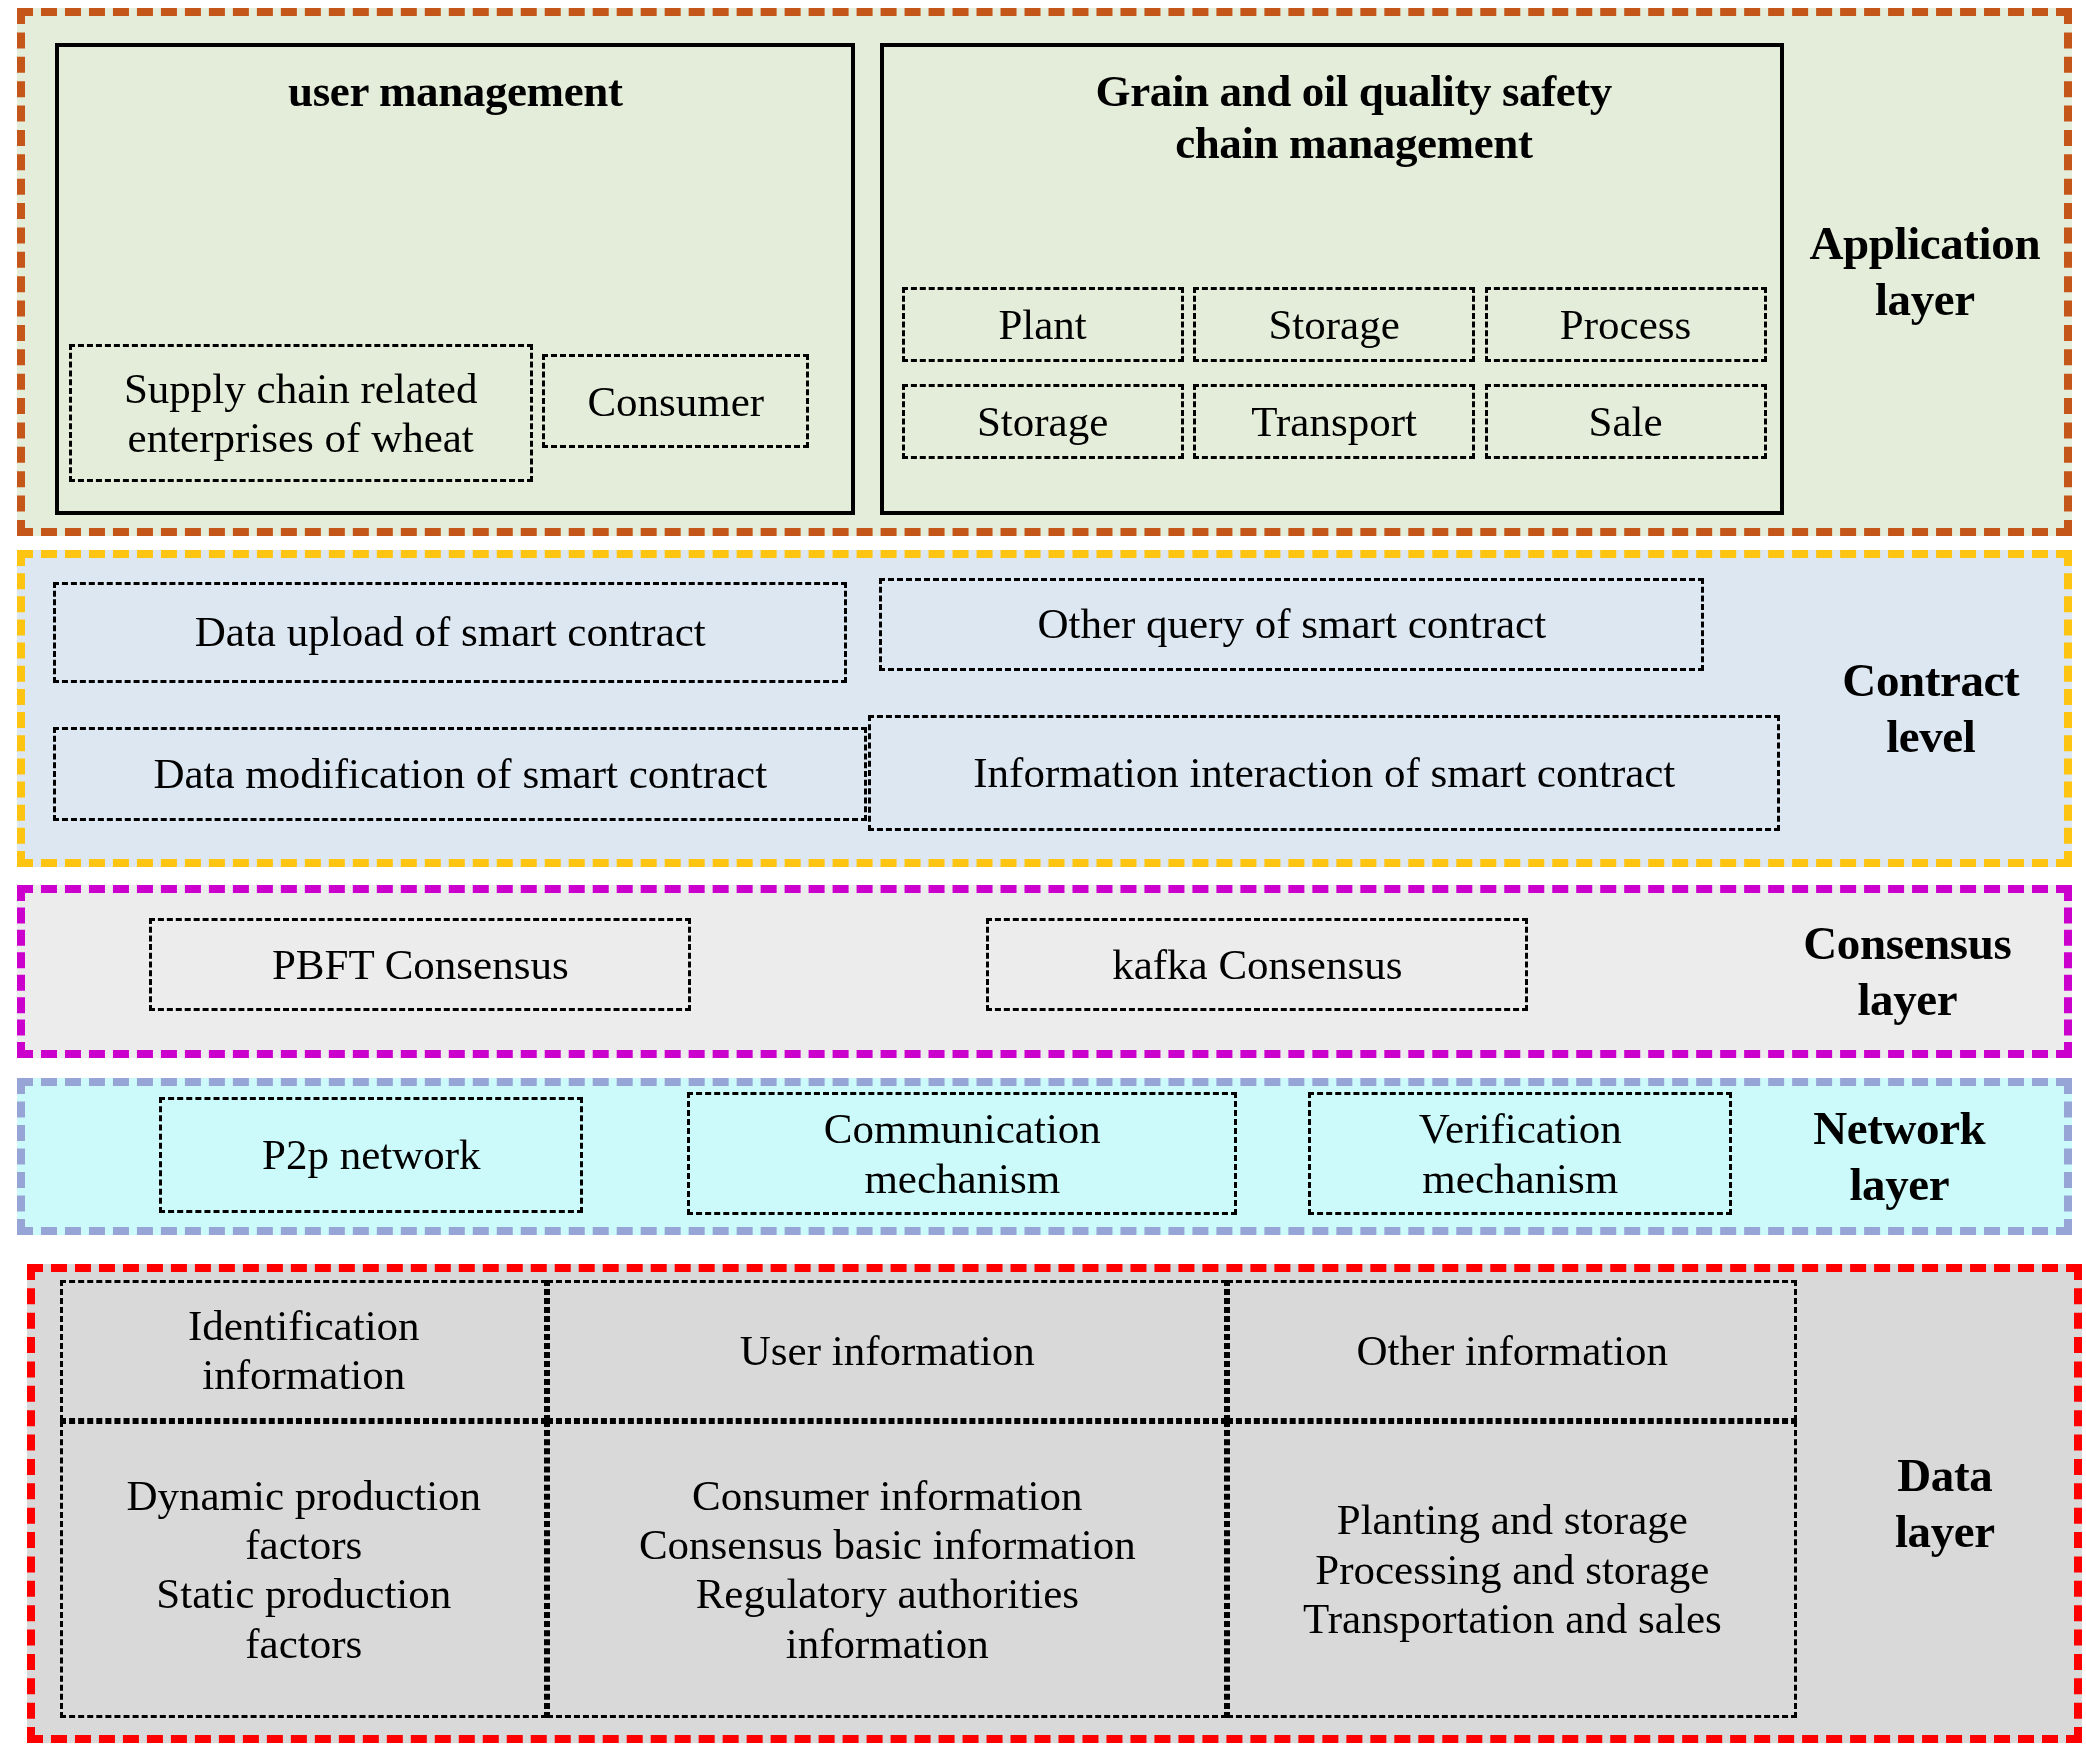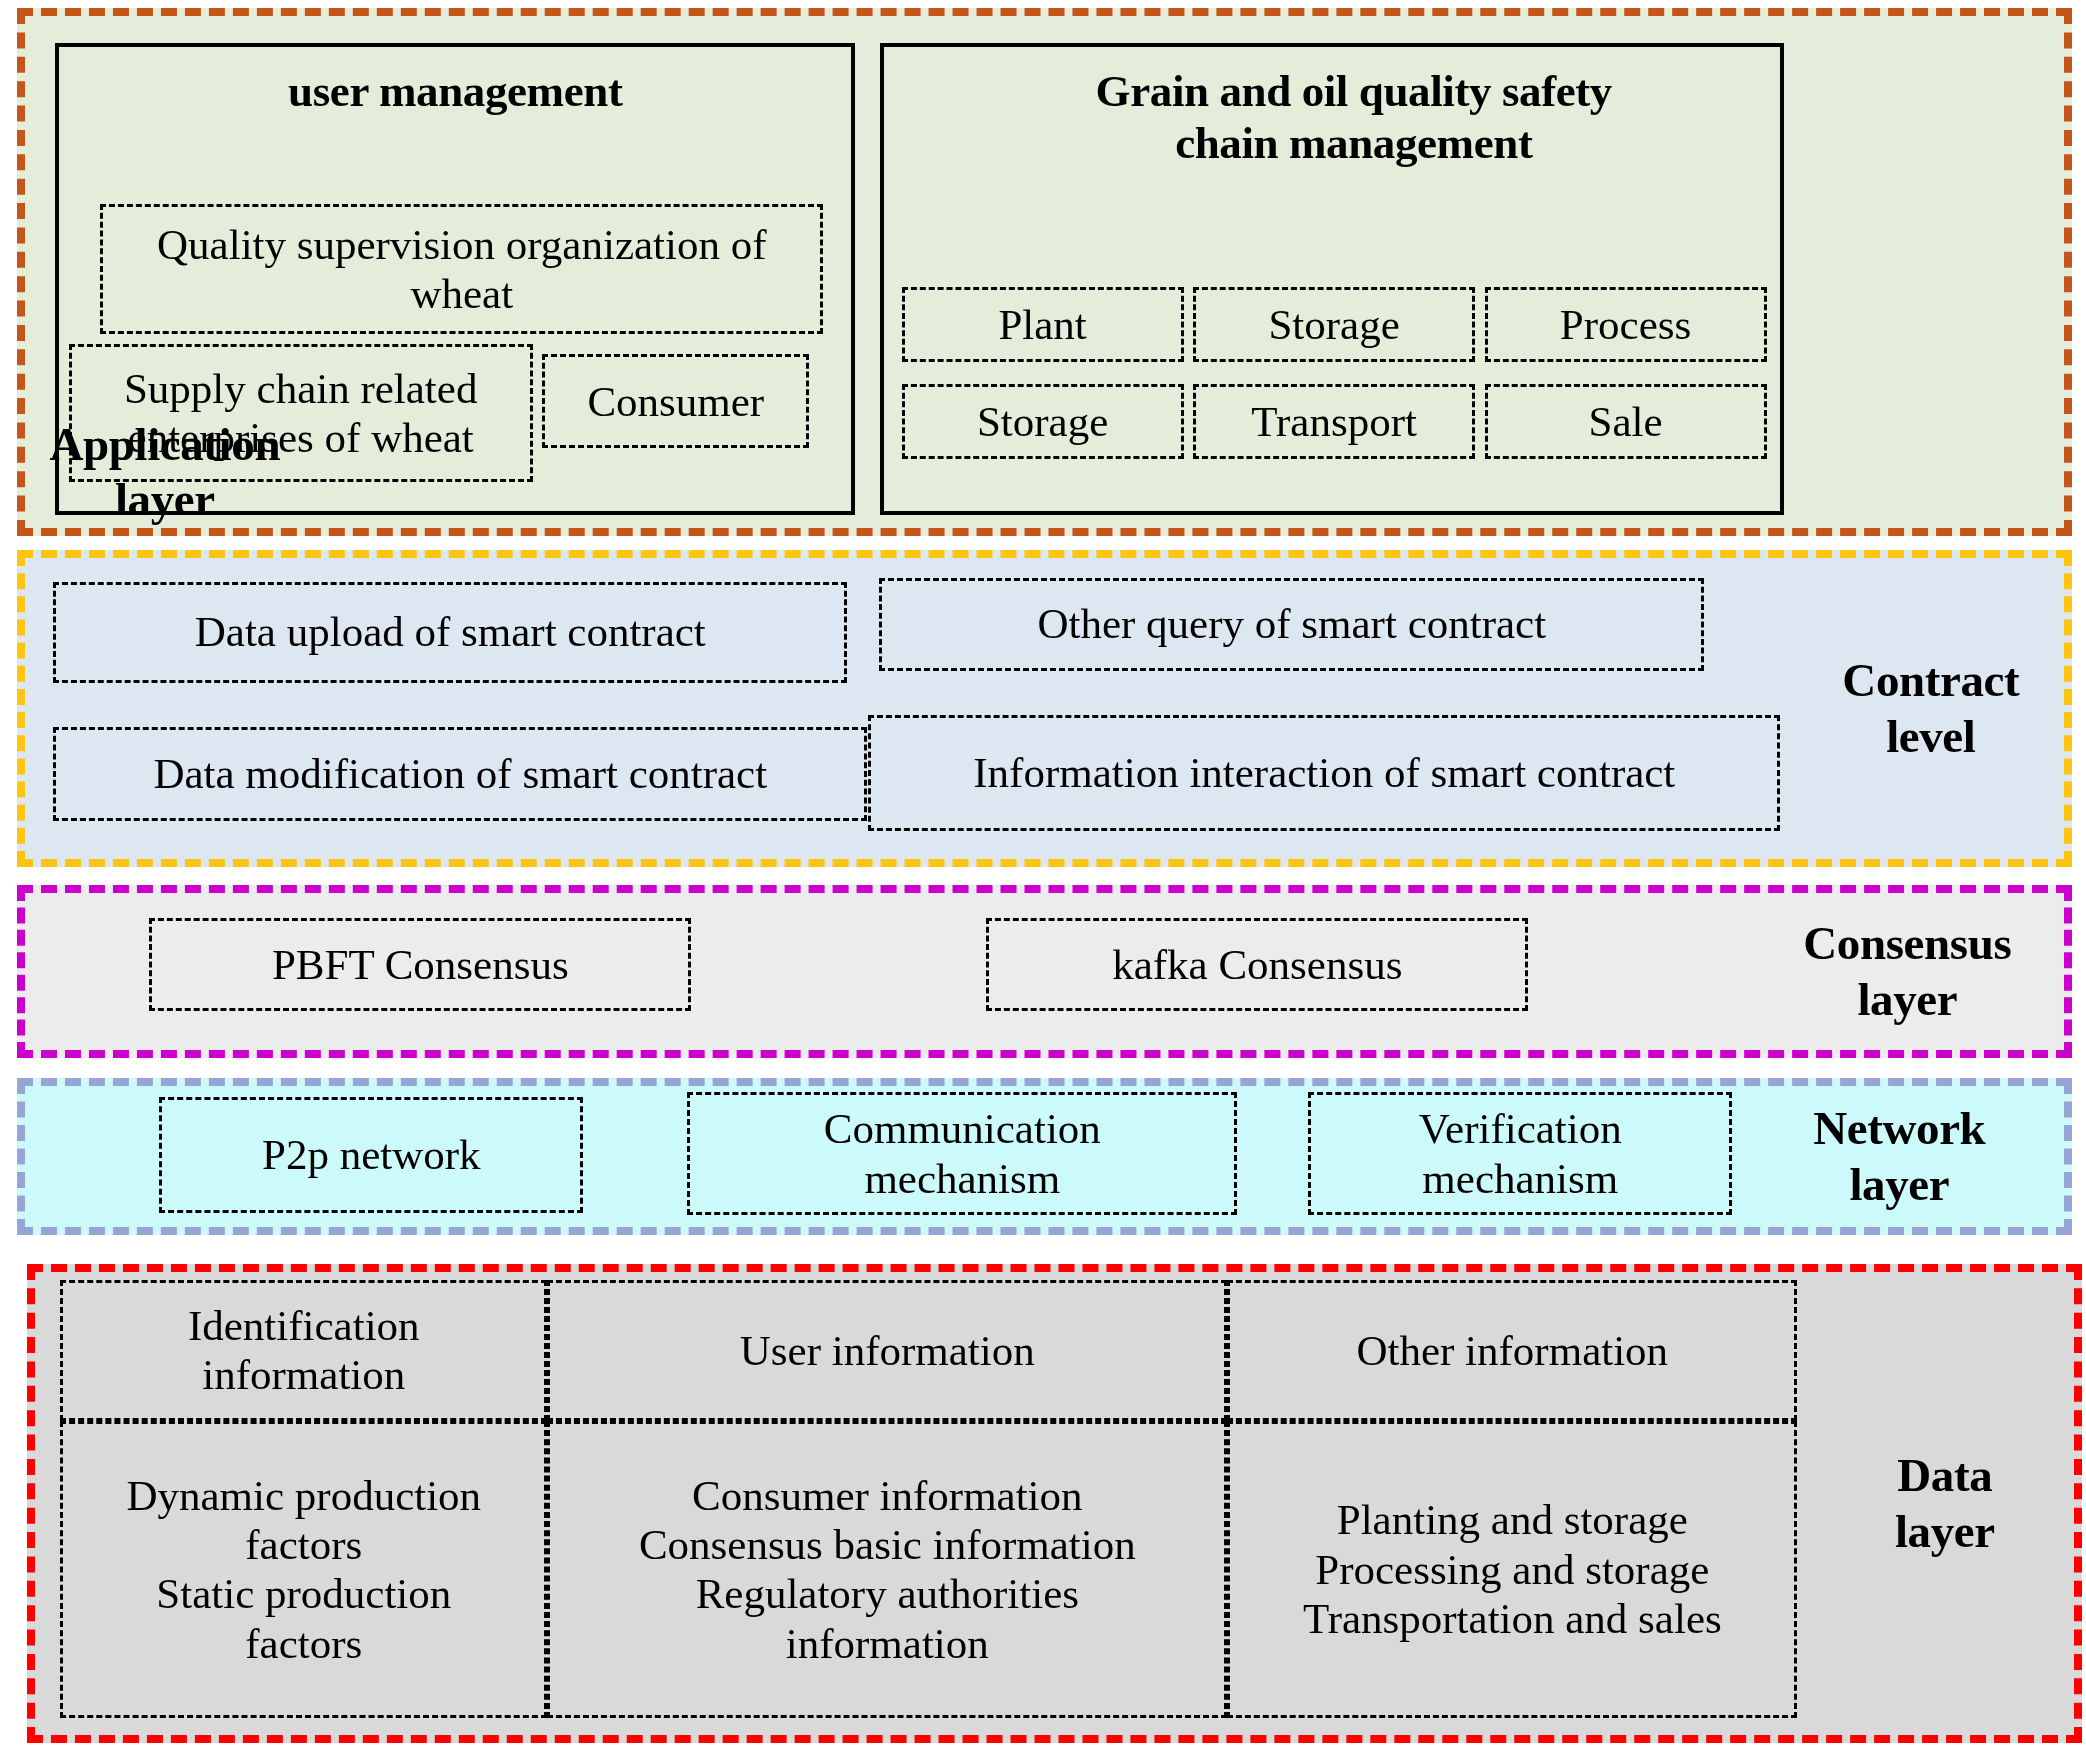--- a/index.html
+++ b/index.html
@@ -43,21 +43,20 @@
     color: #000000;
     letter-spacing: -0.4px;
   }
 
   
   .layer-application {
     left: 17.3px;  top: 7.9px;
     width: 2055px; height: 528px;
     border: 8.6px dashed #C4561A;
     background: #E4EDDA;
-    flex-direction: column;
   }
   .layer-contract {
     left: 17.3px;  top: 550px;
     width: 2055px; height: 317px;
     border: 8.6px dashed #FDC411;
     background: #DDE7F2;
   }
   .layer-consensus {
     left: 17.3px;  top: 885px;
     width: 2055px; height: 173px;
@@ -187,21 +186,20 @@
 <body>
 
 <div id="page">
 
   <div class="layer layer-application">
     <div class="layer-body">
 
       <div class="solid-box" id="user-mgmt-box">
         <div class="group-title" id="user-mgmt-title">user management</div>
 
-        <div class="dcell" id="qs-org">Quality supervision organization of wheat</div>
 
         <div class="dcell" id="supply-chain">Supply chain related enterprises of wheat</div>
 
         <div class="dcell" id="consumer">Consumer</div>
       </div>
 
       <div class="solid-box" id="grain-box">
         <div class="group-title" id="grain-title">
           <span>Grain and oil quality safety</span><br>
           <span>chain management</span>

